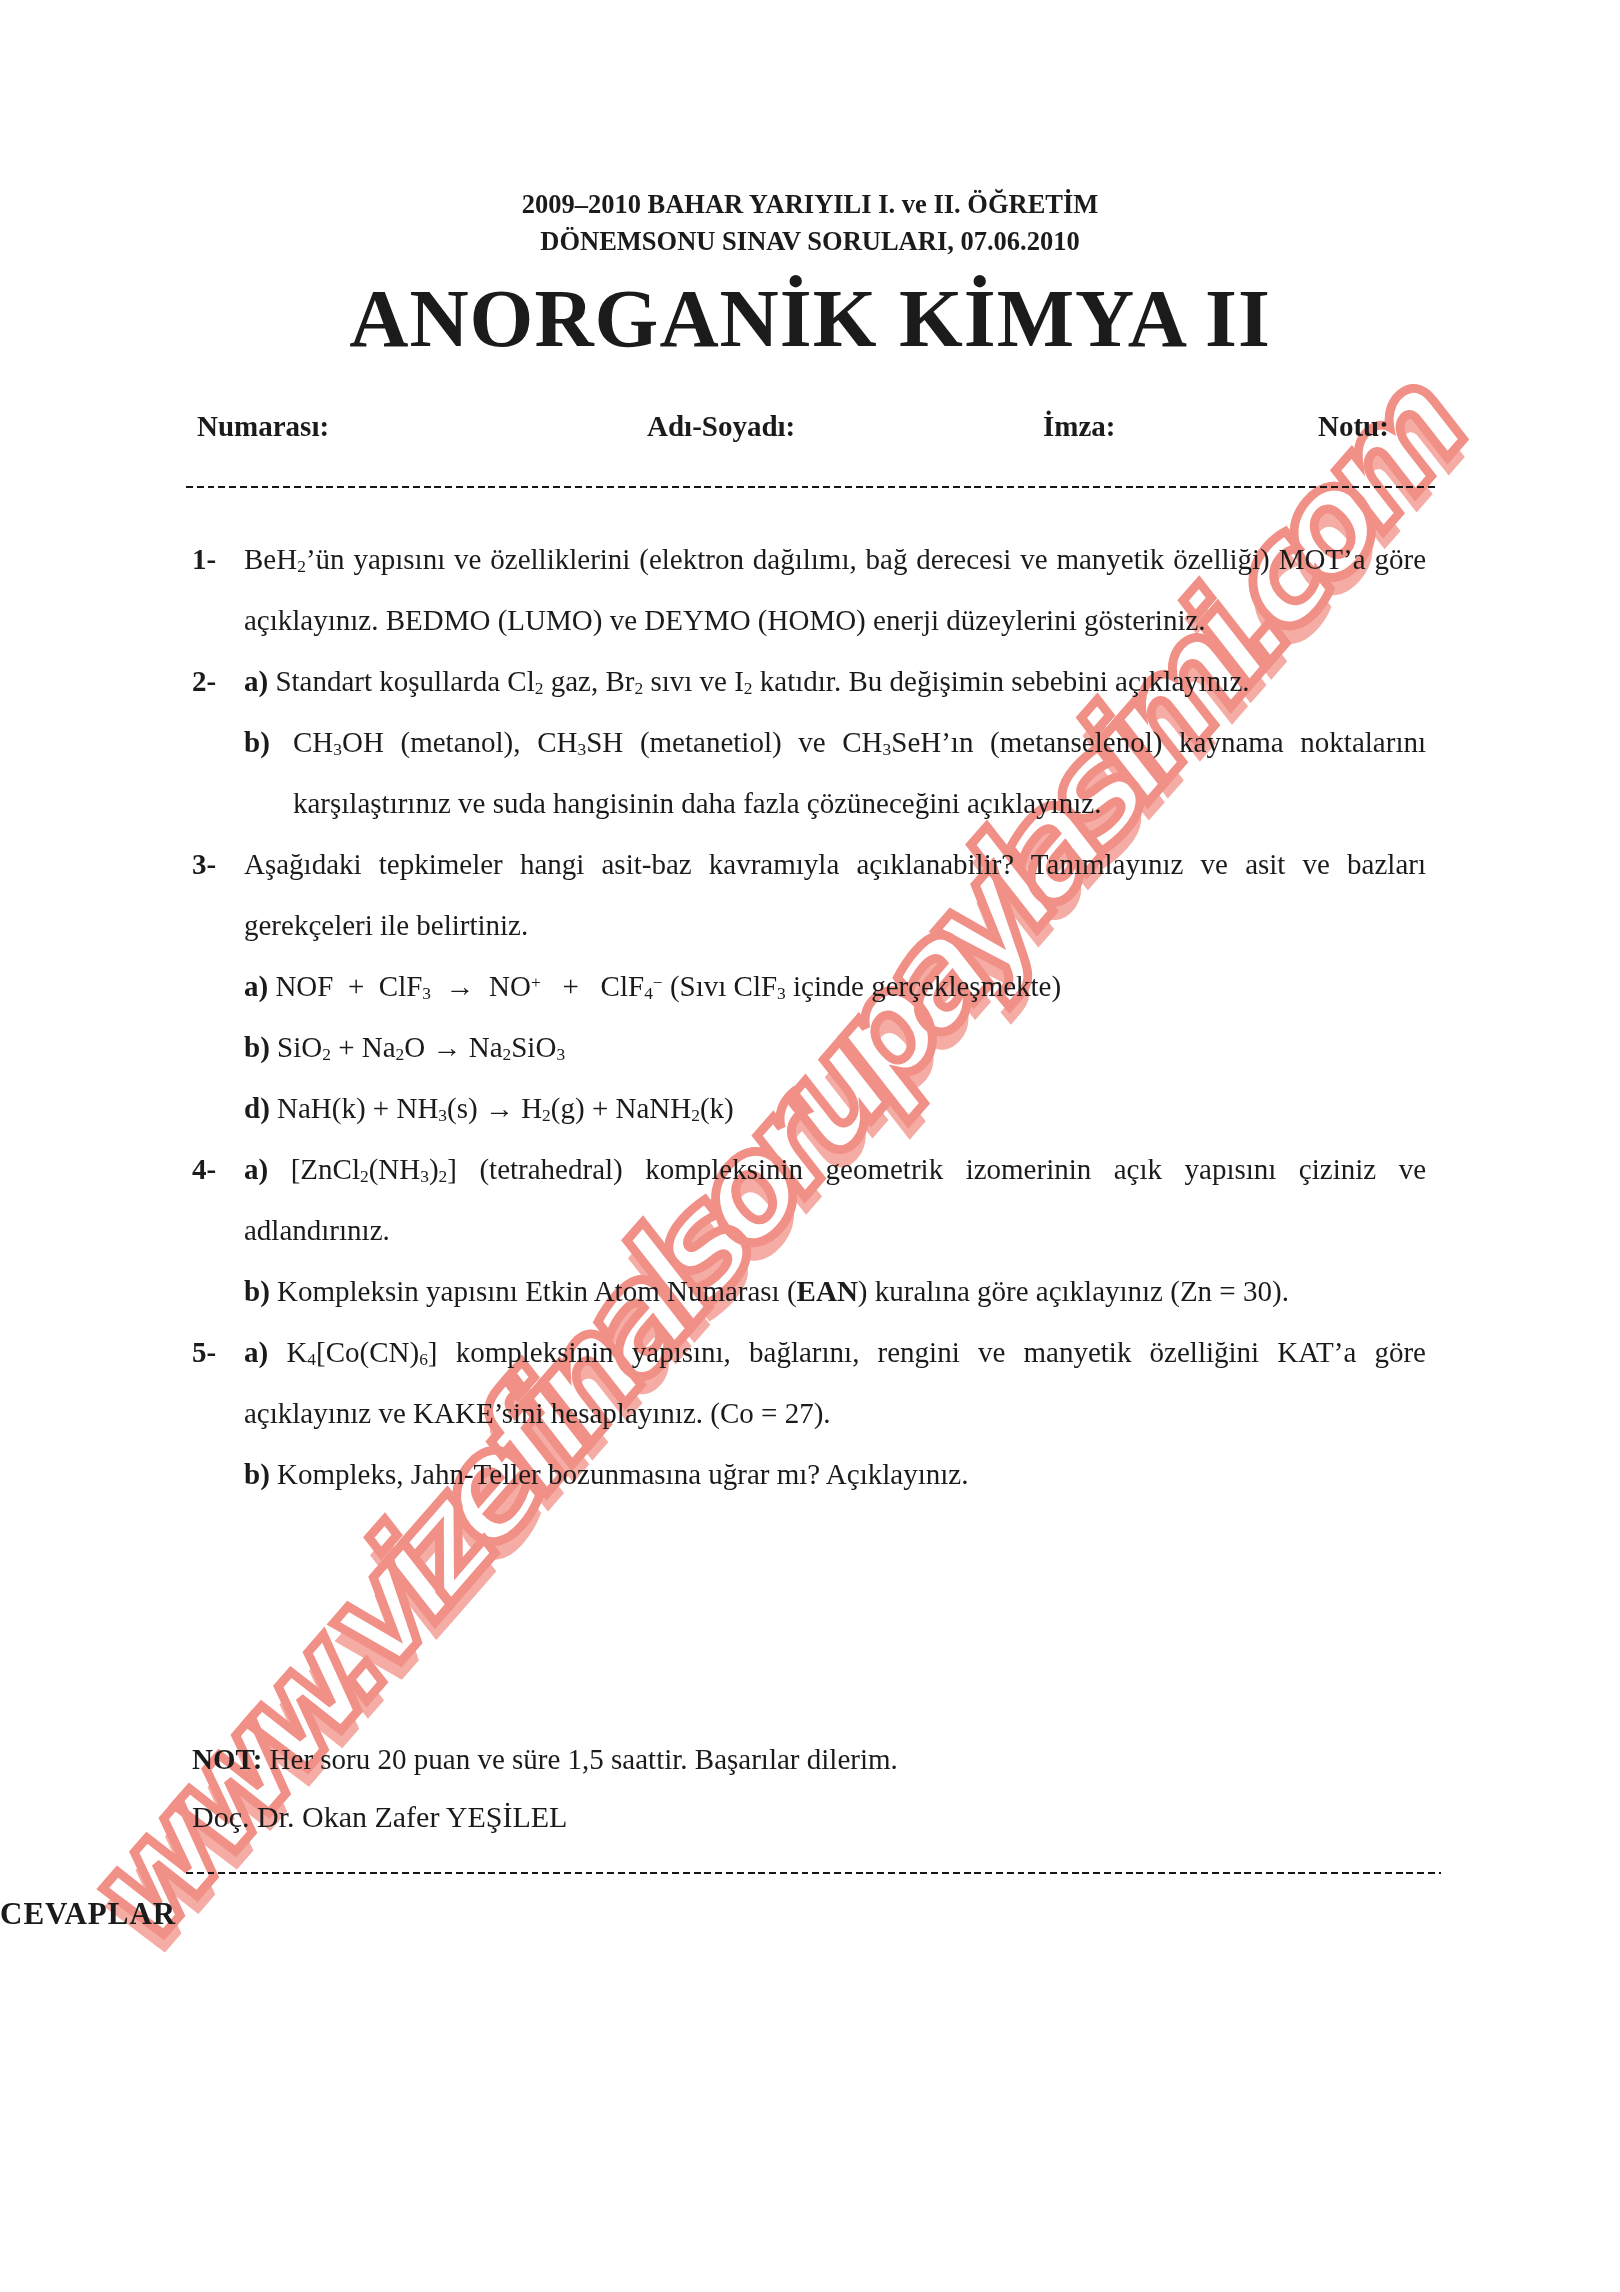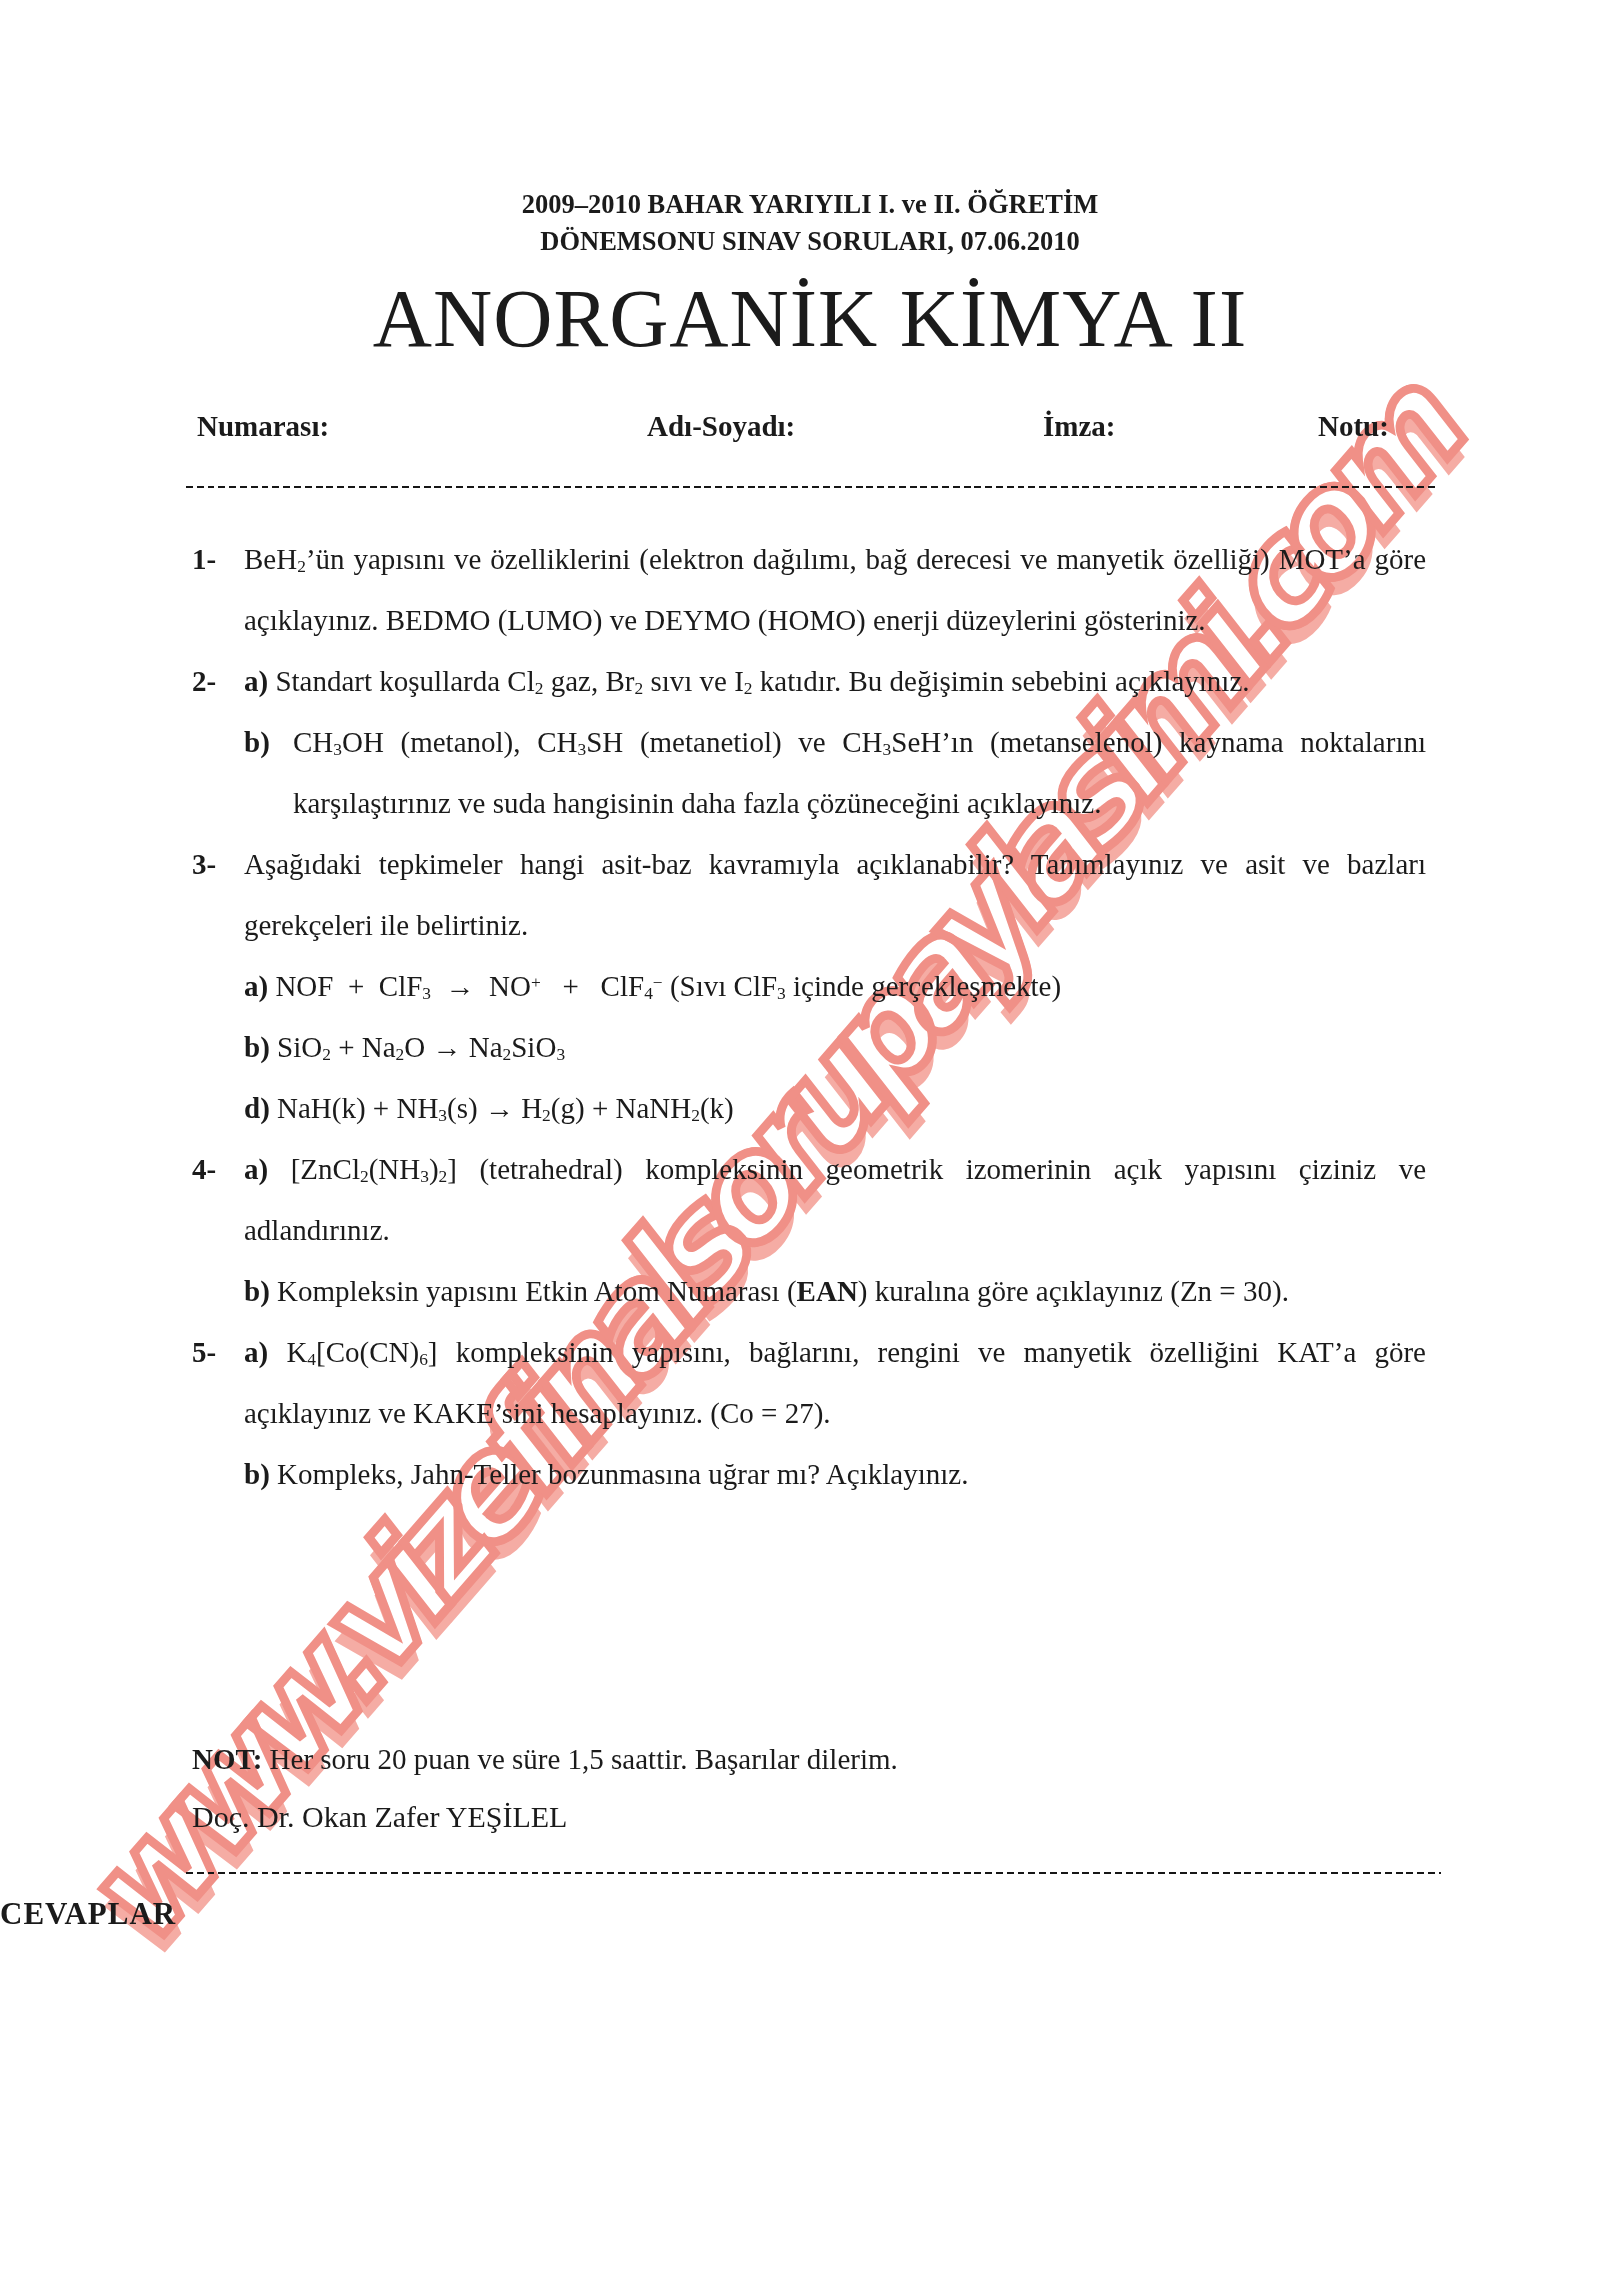--- a/index.html
+++ b/index.html
@@ -32,21 +32,21 @@
     z-index:1;
   }
   
   .content{position:absolute;inset:0;z-index:2;}
   .header{
     position:absolute;top:186px;left:0;width:100%;
     text-align:center;font-weight:bold;font-size:26.5px;line-height:37px;
   }
   .title{
     position:absolute;top:278px;left:0;width:100%;
-    text-align:center;font-weight:normal;font-size:82px;line-height:1;
+    text-align:center;font-weight:bold;font-size:82px;line-height:1;
     letter-spacing:1px;
   }
   .fields{position:absolute;top:412px;left:0;width:100%;height:39px;font-weight:bold;font-size:29px;line-height:1;}
   .fields span{position:absolute;}
   .f-num{left:197px;} .f-adi{left:603px;margin-left:44px;} .f-imza{left:1043px;text-align:center;} .f-notu{left:1318px;}
   .dash{
     position:absolute;height:2px;
     background:repeating-linear-gradient(90deg,#161616 0 6.9px,transparent 6.9px 10.8px);
   }
   .dash1{top:486px;left:186px;width:1253px;}

